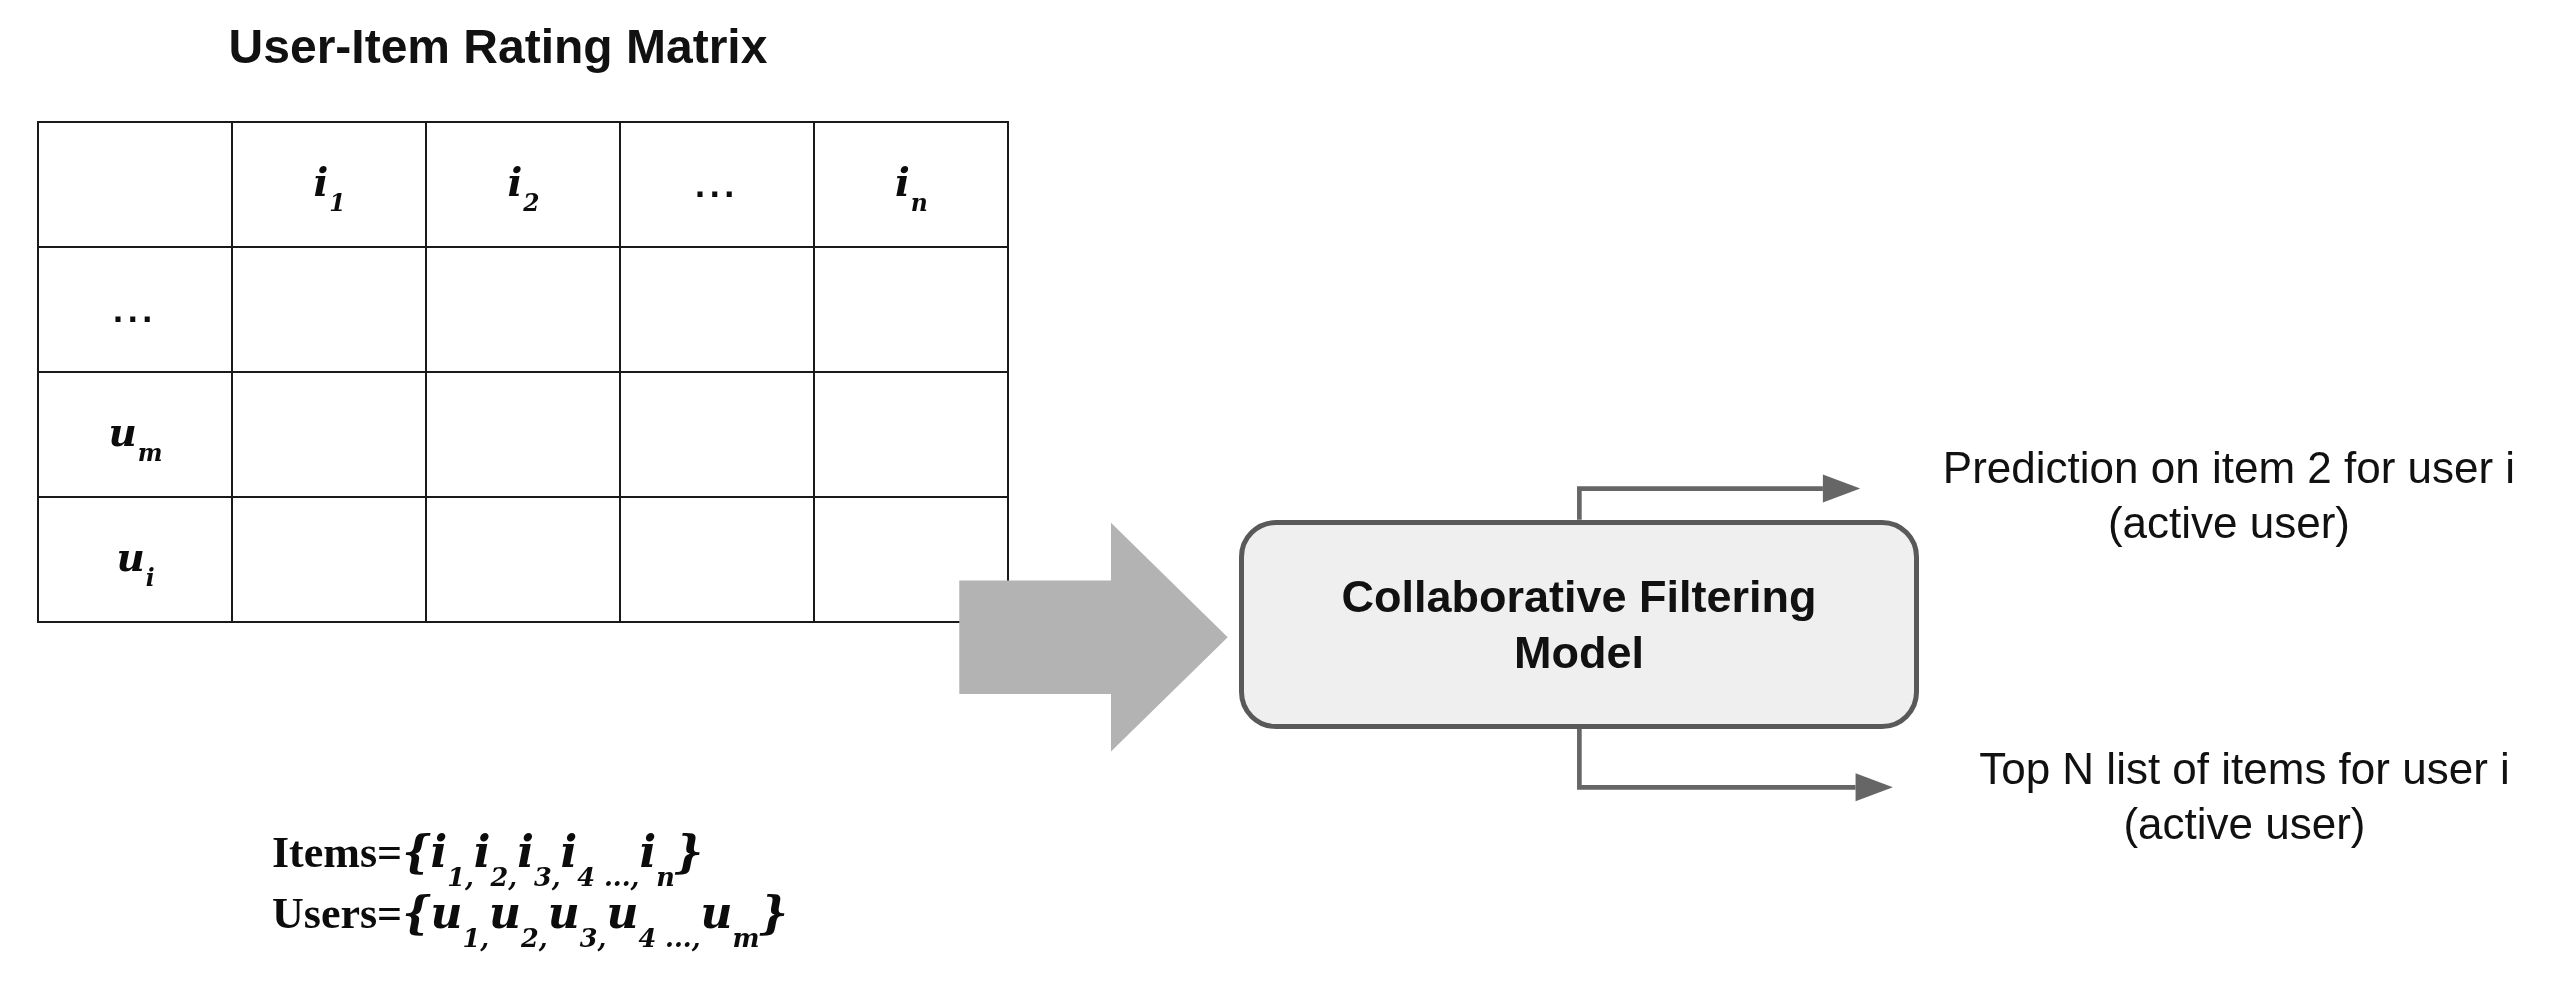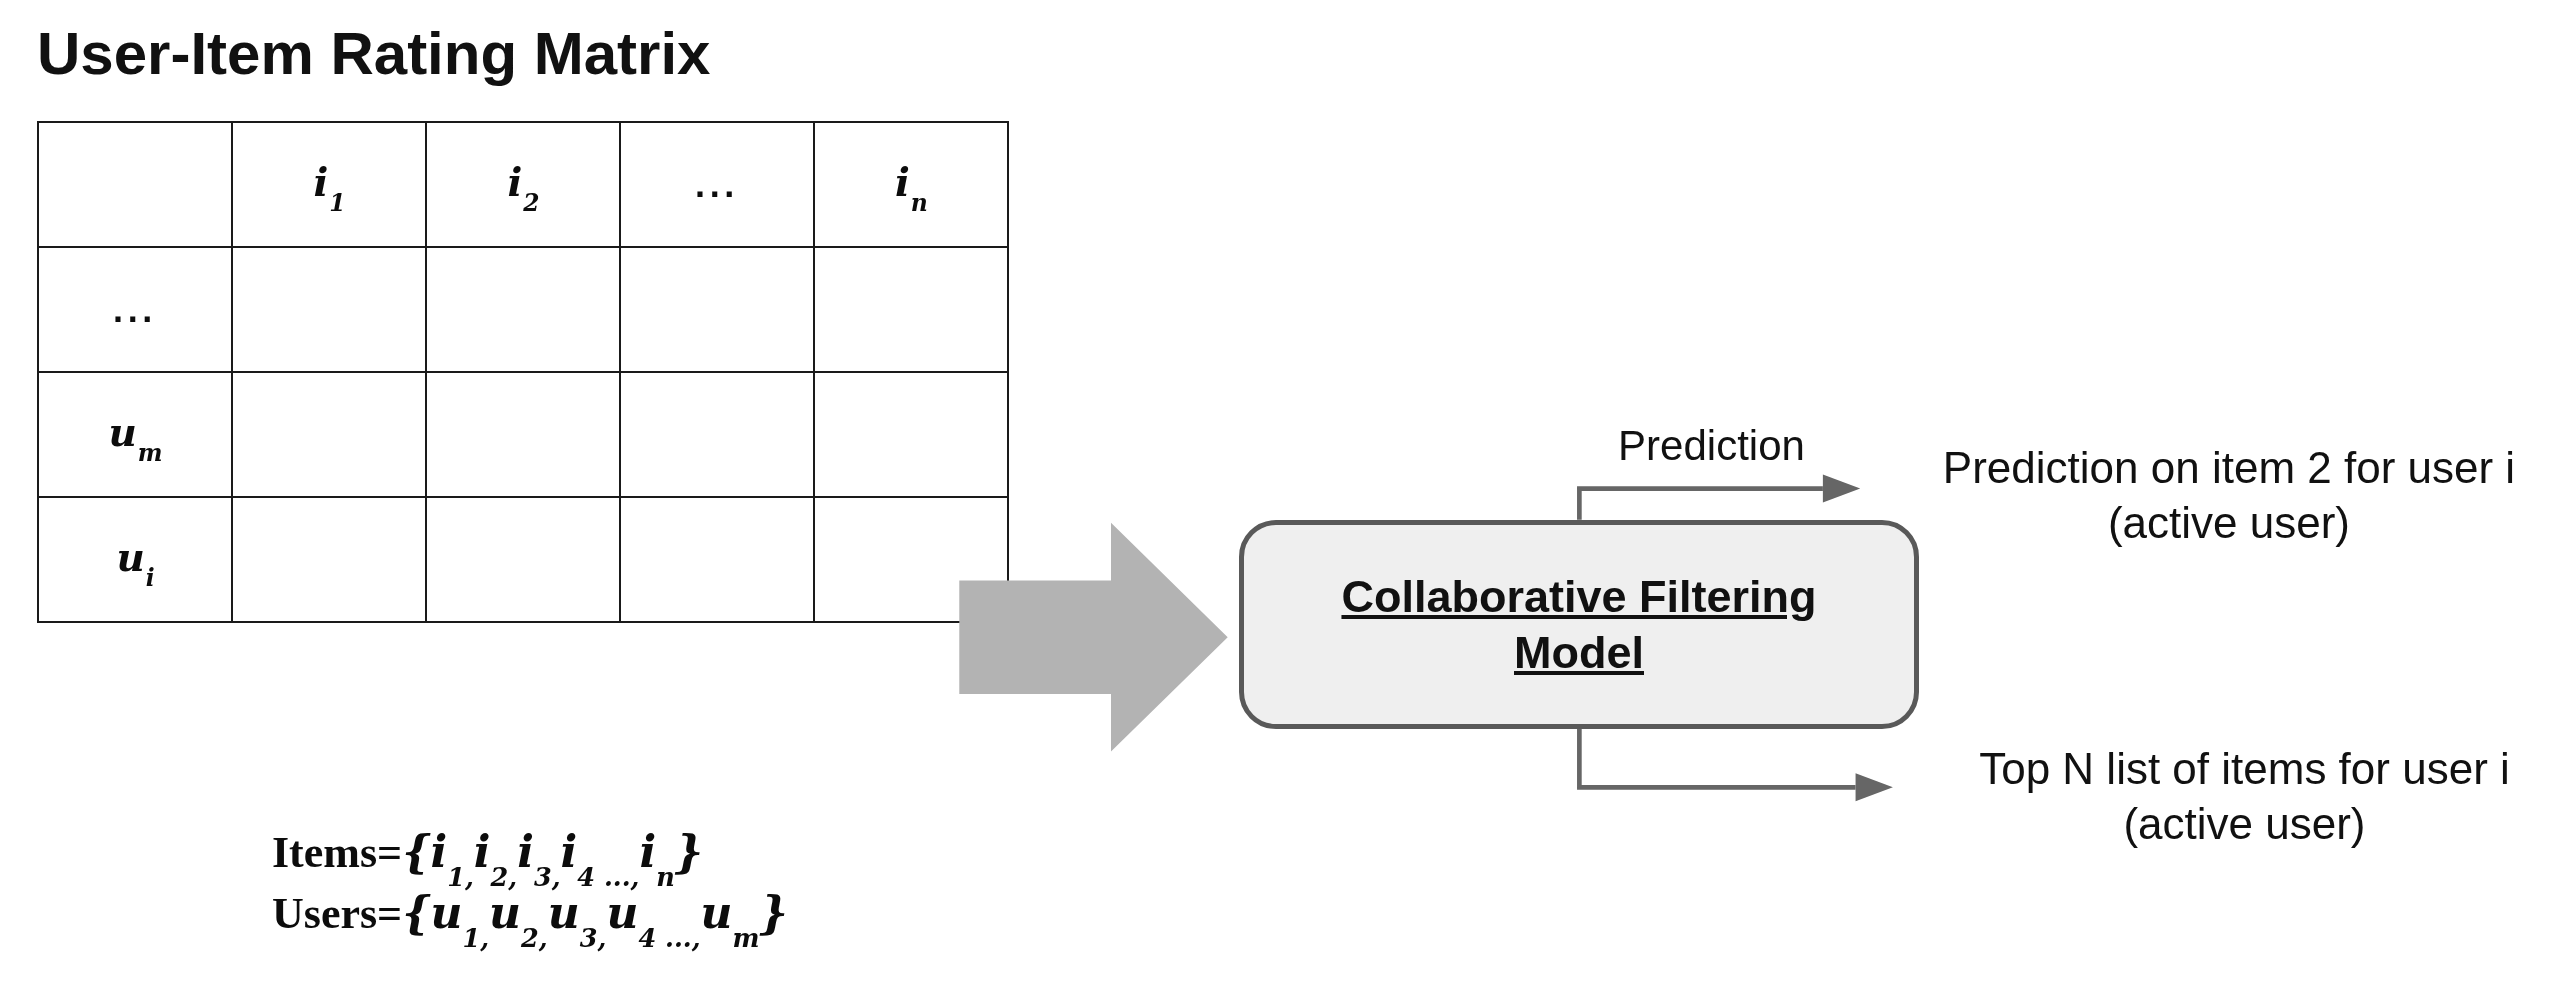--- a/index.html
+++ b/index.html
@@ -10,21 +10,22 @@
     background: #ffffff;
     font-family: "Liberation Sans", sans-serif;
     color: #111111;
     overflow: hidden;
   }
 
   
   .diagram-title {
     position: absolute;
     left: 37px; top: 18.7px; width: 922px;
-    font-size: 60px;
+    text-align: center;
+    font-size: 48px;
     font-weight: bold;
     color: #111111;
   }
 
   
   table.matrix {
     position: absolute;
     left: 37px; top: 121px;
     border-collapse: collapse;
     table-layout: fixed;
@@ -98,21 +99,20 @@
     border-radius: 37px;
     display: flex;
     flex-direction: column;
     align-items: center;
     justify-content: center;
     font-size: 45px;
     font-weight: bold;
     line-height: 1.24;
     color: #111111;
     text-align: center;
-    text-decoration: underline;
   }
 
   
   .flow-label {
     position: absolute;
     font-size: 42px;
     color: #111111;
     text-align: center;
     white-space: nowrap;
   }
@@ -193,21 +193,20 @@
 
     <path d="M 2030 937 L 2030 1012 L 2385 1012" style="fill: none; stroke: var(--conn, #666666); stroke-width: 6;"></path>
     <polygon points="2385,994 2433,1012 2385,1030" style="fill: var(--conn, #666666);"></polygon>
   </svg>
 
   <div class="model-box">
     <div>Collaborative Filtering</div>
     <div>Model</div>
   </div>
 
-  <div class="flow-label" id="prediction-label">Prediction</div>
 
   <div class="result-text" id="prediction-result">
     <div>Prediction on item 2 for user i</div>
     <div>(active user)</div>
   </div>
   <div class="result-text" id="recommendation-result">
     <div>Top N list of items for user i</div>
     <div>(active user)</div>
   </div>
 

